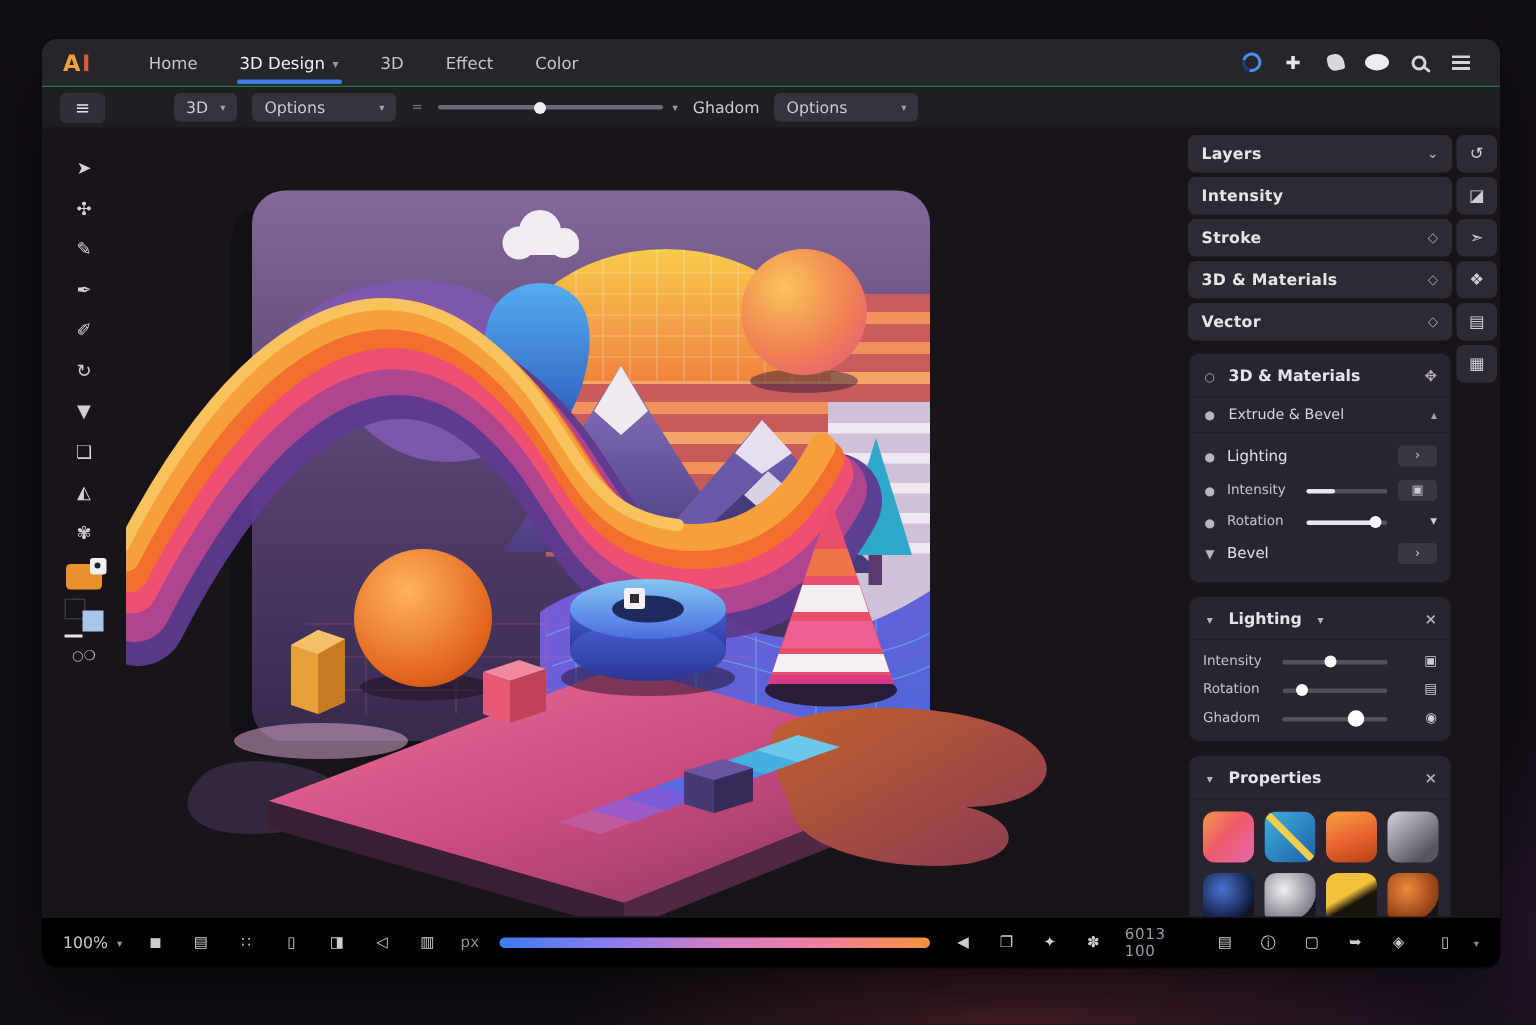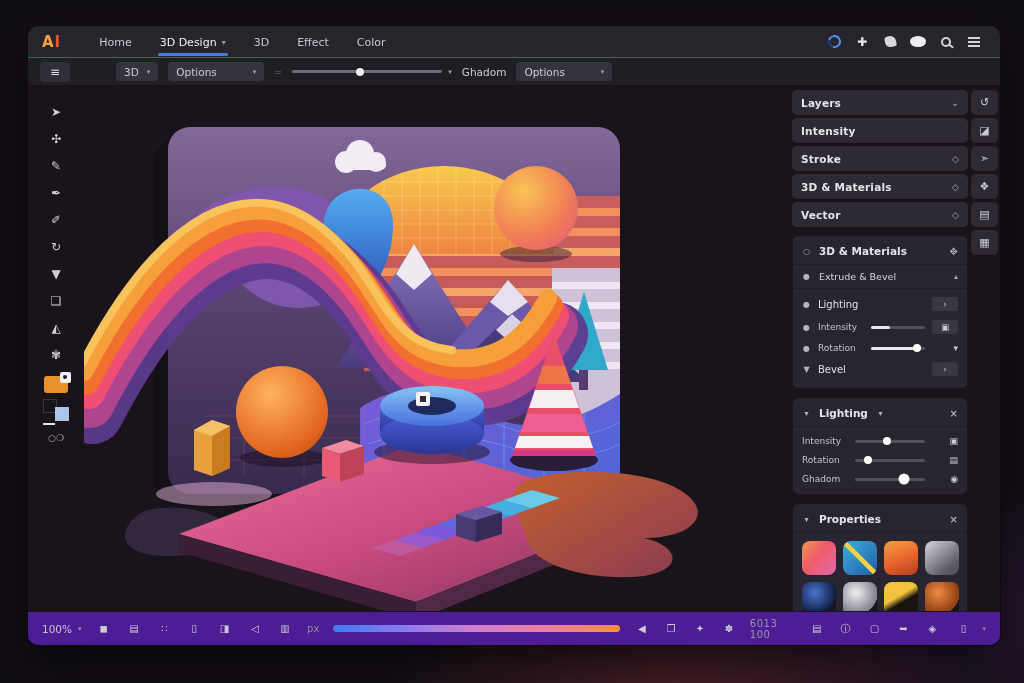--- a/index.html
+++ b/index.html
@@ -87,21 +87,21 @@
   .sw0 { background:linear-gradient(130deg,#f09a4a 0%,#ef5a6a 45%,#e06aac 100%); }
   .sw1 { background:linear-gradient(45deg, transparent 44%, #f0d048 46%, #f0d048 54%, transparent 56%), linear-gradient(135deg,#3db0dc,#1f5fa8); }
   .sw2 { background:linear-gradient(160deg,#f5a040,#e8622e 55%,#b34018); }
   .sw3 { background:linear-gradient(140deg,#c4c4cc 10%,#55555e 80%); }
   .sw4 { background:radial-gradient(circle at 38% 32%, #4a74d0, #0e1a3c 69%, #17141c 70%); }
   .sw5 { background:radial-gradient(circle at 38% 32%, #f0f0f4, #7e7e88 69%, #17141c 70%); }
   .sw6 { background:linear-gradient(150deg,#f2c23c 42%,#1a140e 58%); }
   .sw7 { background:radial-gradient(circle at 38% 32%, #f08a40, #8a3c12 69%, #17141c 70%); }
 
   
-  .statusbar { height:34px; background:#4c1d95; border-radius:0 0 10px 10px; display:flex; align-items:center; padding:0 14px; gap:14px; border-top:1px solid #17131a; color:#c9c5cf; font-size:10.5px; }
+  .statusbar { height:34px; background:#000000; border-radius:0 0 10px 10px; display:flex; align-items:center; padding:0 14px; gap:14px; border-top:1px solid #17131a; color:#c9c5cf; font-size:10.5px; }
   .zoomsel { display:flex; align-items:center; gap:6px; }
   .zoomsel .chev { font-size:7px; color:#9b96a3; }
   .sico { width:18px; text-align:center; font-size:10px; color:#cfcbd5; }
   .pxlbl { font-size:10px; color:#918c99; }
   .gbar { width:318px; height:7px; border-radius:4px;
     background:linear-gradient(90deg,#3b7df0,#8b7bf0,#d17fc8,#ef7fa0,#f5923c); }
   .counter { font-size:10px; color:#9b96a3; letter-spacing:.5px; }
   .sb-right { display:flex; align-items:center; gap:13px; }
   .phonegrp { margin-left:auto; display:flex; align-items:center; gap:10px; }
 </style>

